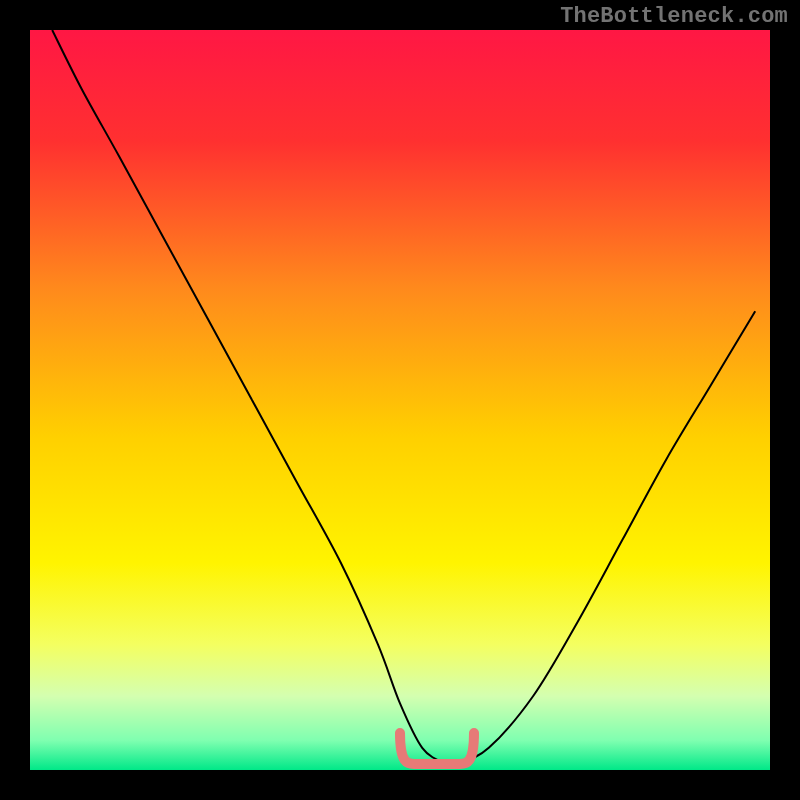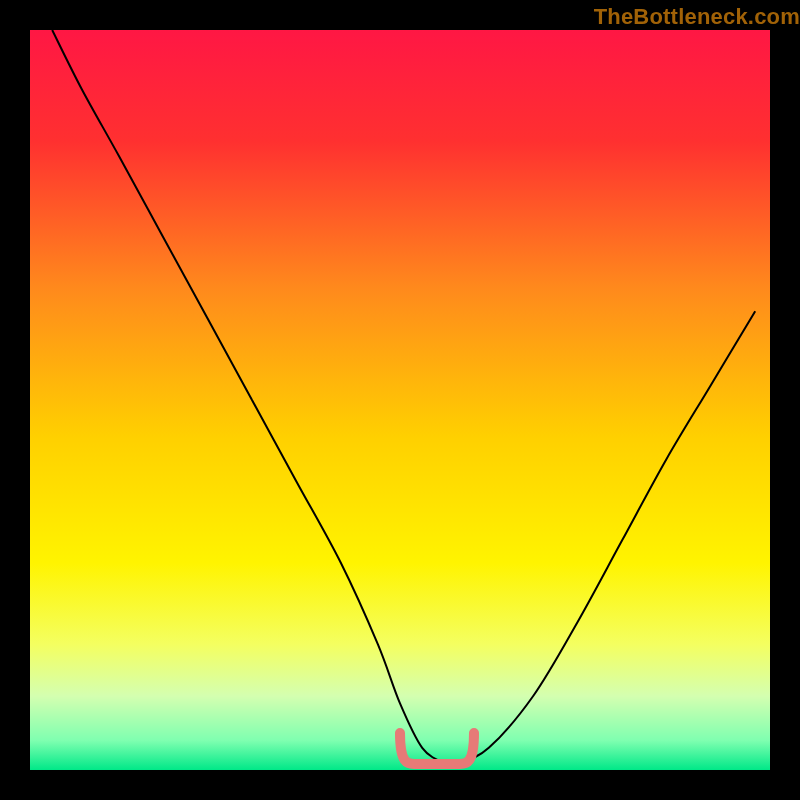--- a/index.html
+++ b/index.html
@@ -14,25 +14,25 @@
     position: absolute;
     top: 0;
     left: 0;
     width: 800px;
     height: 800px;
     background: #000;
   }
   .watermark {
     position: absolute;
     top: 4px;
-    right: 0;
-    font-family: Liberation Sans, sans-serif;
+    right: 12px;
+    font-family: Liberation Mono, monospace;
     font-size: 22px;
     font-weight: bold;
-    color: #a16207;
+    color: #737373;
     letter-spacing: 0.2px;
   }
   svg {
     position: absolute;
     top: 0;
     left: 0;
   }
 </style>
 </head>
 <body>

